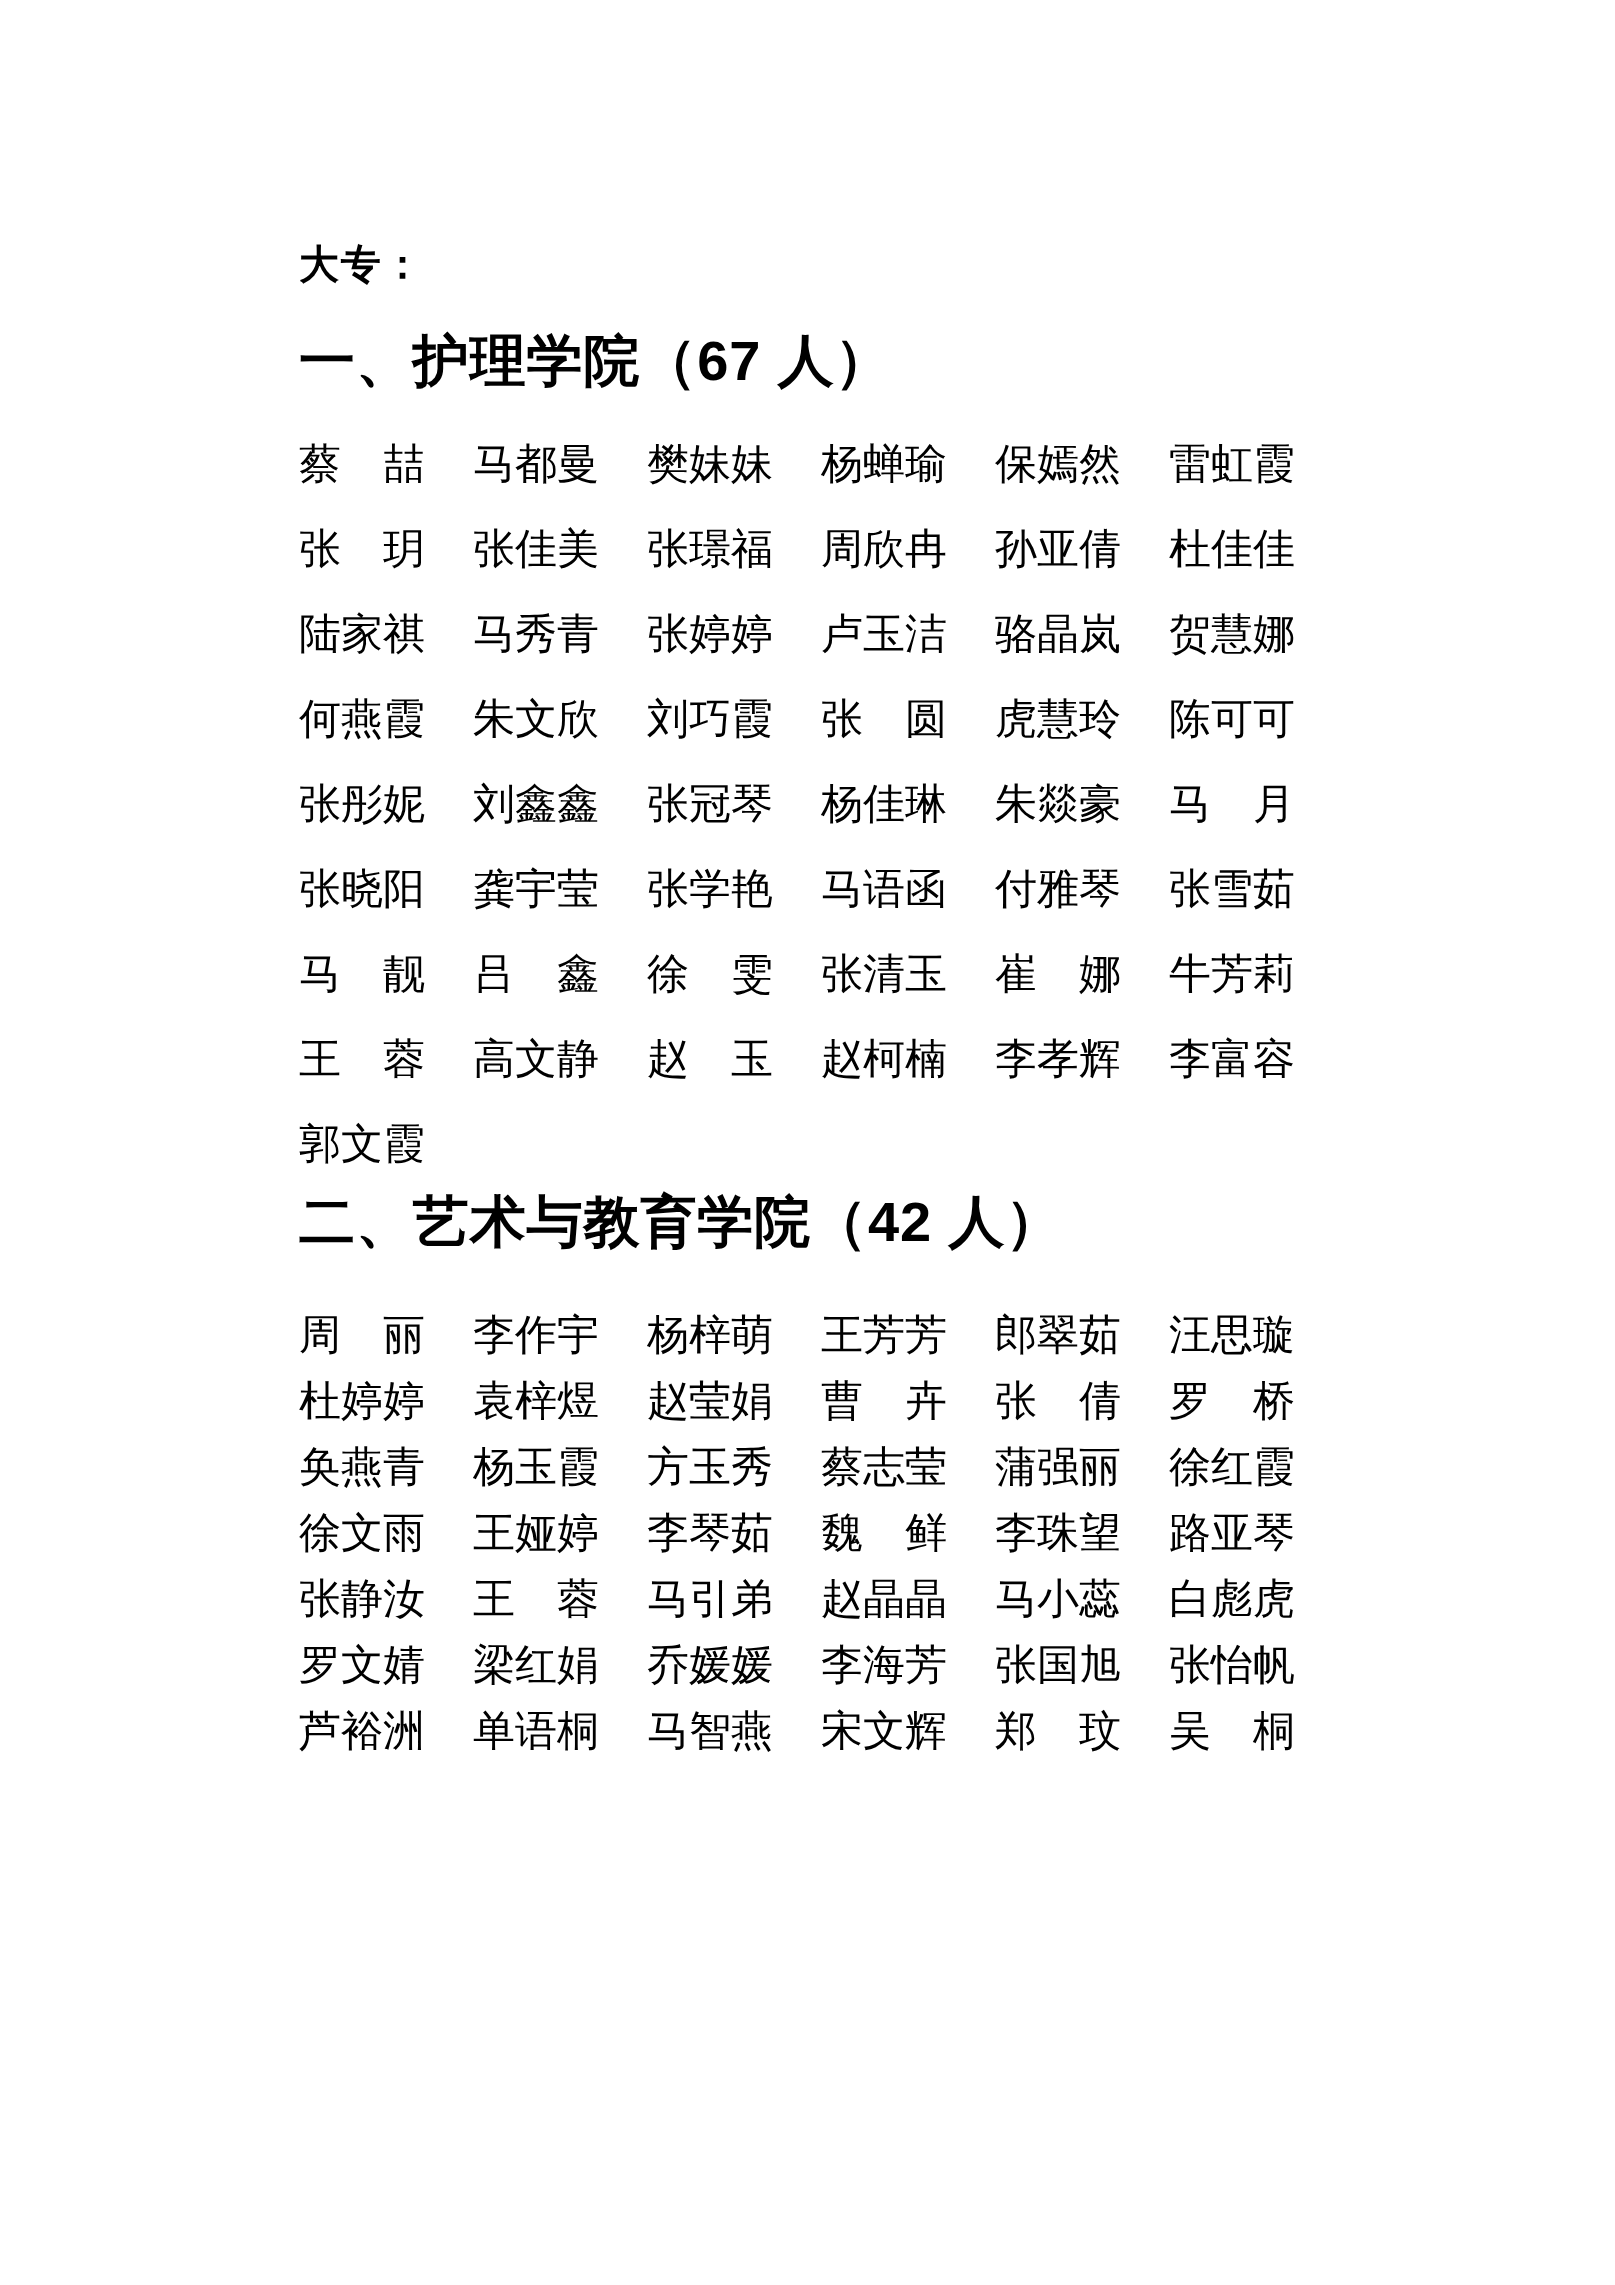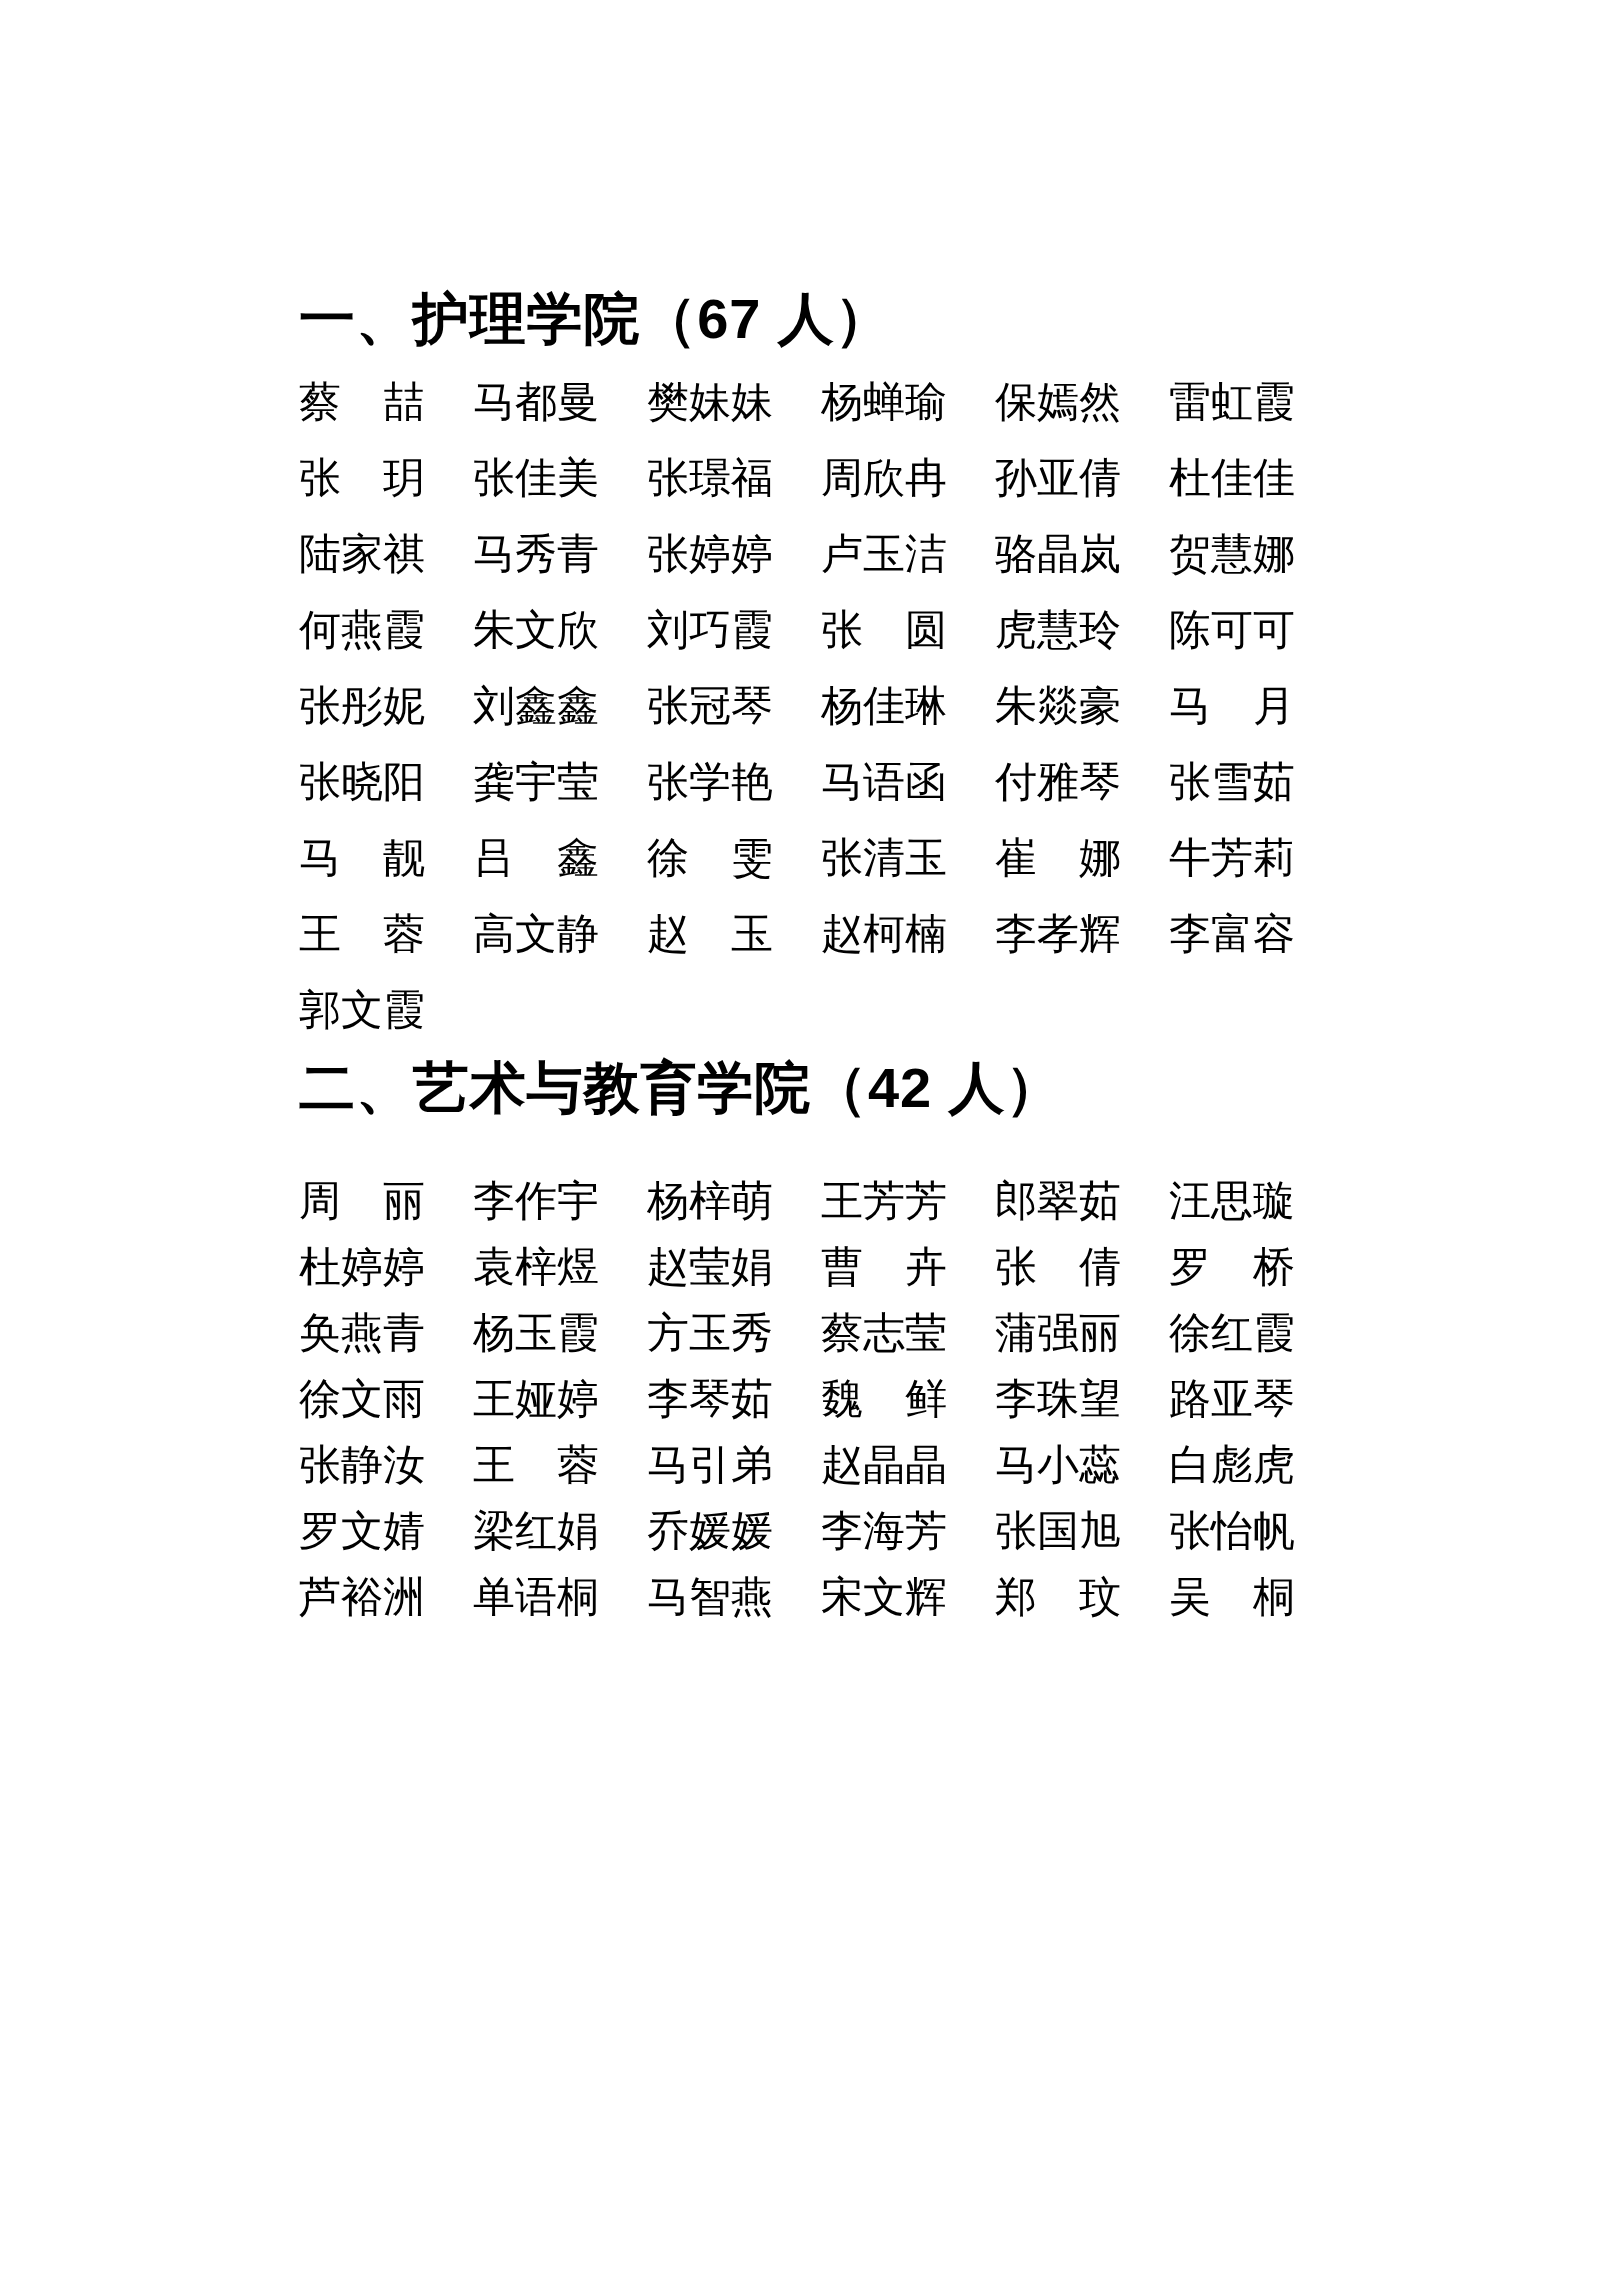--- a/index.html
+++ b/index.html
@@ -30,22 +30,22 @@
     font-size: 56px;
     line-height: 45px;
     font-weight: 700;
     font-family: "Liberation Sans", sans-serif;
     letter-spacing: 0.9px;
   }
   .section-2 .sec-heading { margin-top: 34px; }
   .rows {
     display: flex;
     flex-direction: column;
-    margin-top: 40px;
-    row-gap: 34px;
+    margin-top: 60px;
+    row-gap: 43px;
   }
   .section-2 .rows {
     margin-top: 70px;
     row-gap: 24px;
   }
   .name-row {
     display: flex;
     column-gap: 48px;
     height: 42px;
   }
@@ -56,20 +56,21 @@
     line-height: 42px;
     white-space: nowrap;
     font-family: "Liberation Serif", serif;
   }
 </style>
 </head>
 <body>
 
 <div class="page">
 
+  <h1 class="doc-title">大专：</h1>
 
   <section class="section-1">
     <h2 class="sec-heading">一、护理学院（67 人）</h2>
     <div class="rows">
         <div class="name-row">
           <span class="name">蔡　喆</span>
           <span class="name">马都曼</span>
           <span class="name">樊妹妹</span>
           <span class="name">杨蝉瑜</span>
           <span class="name">保嫣然</span>

